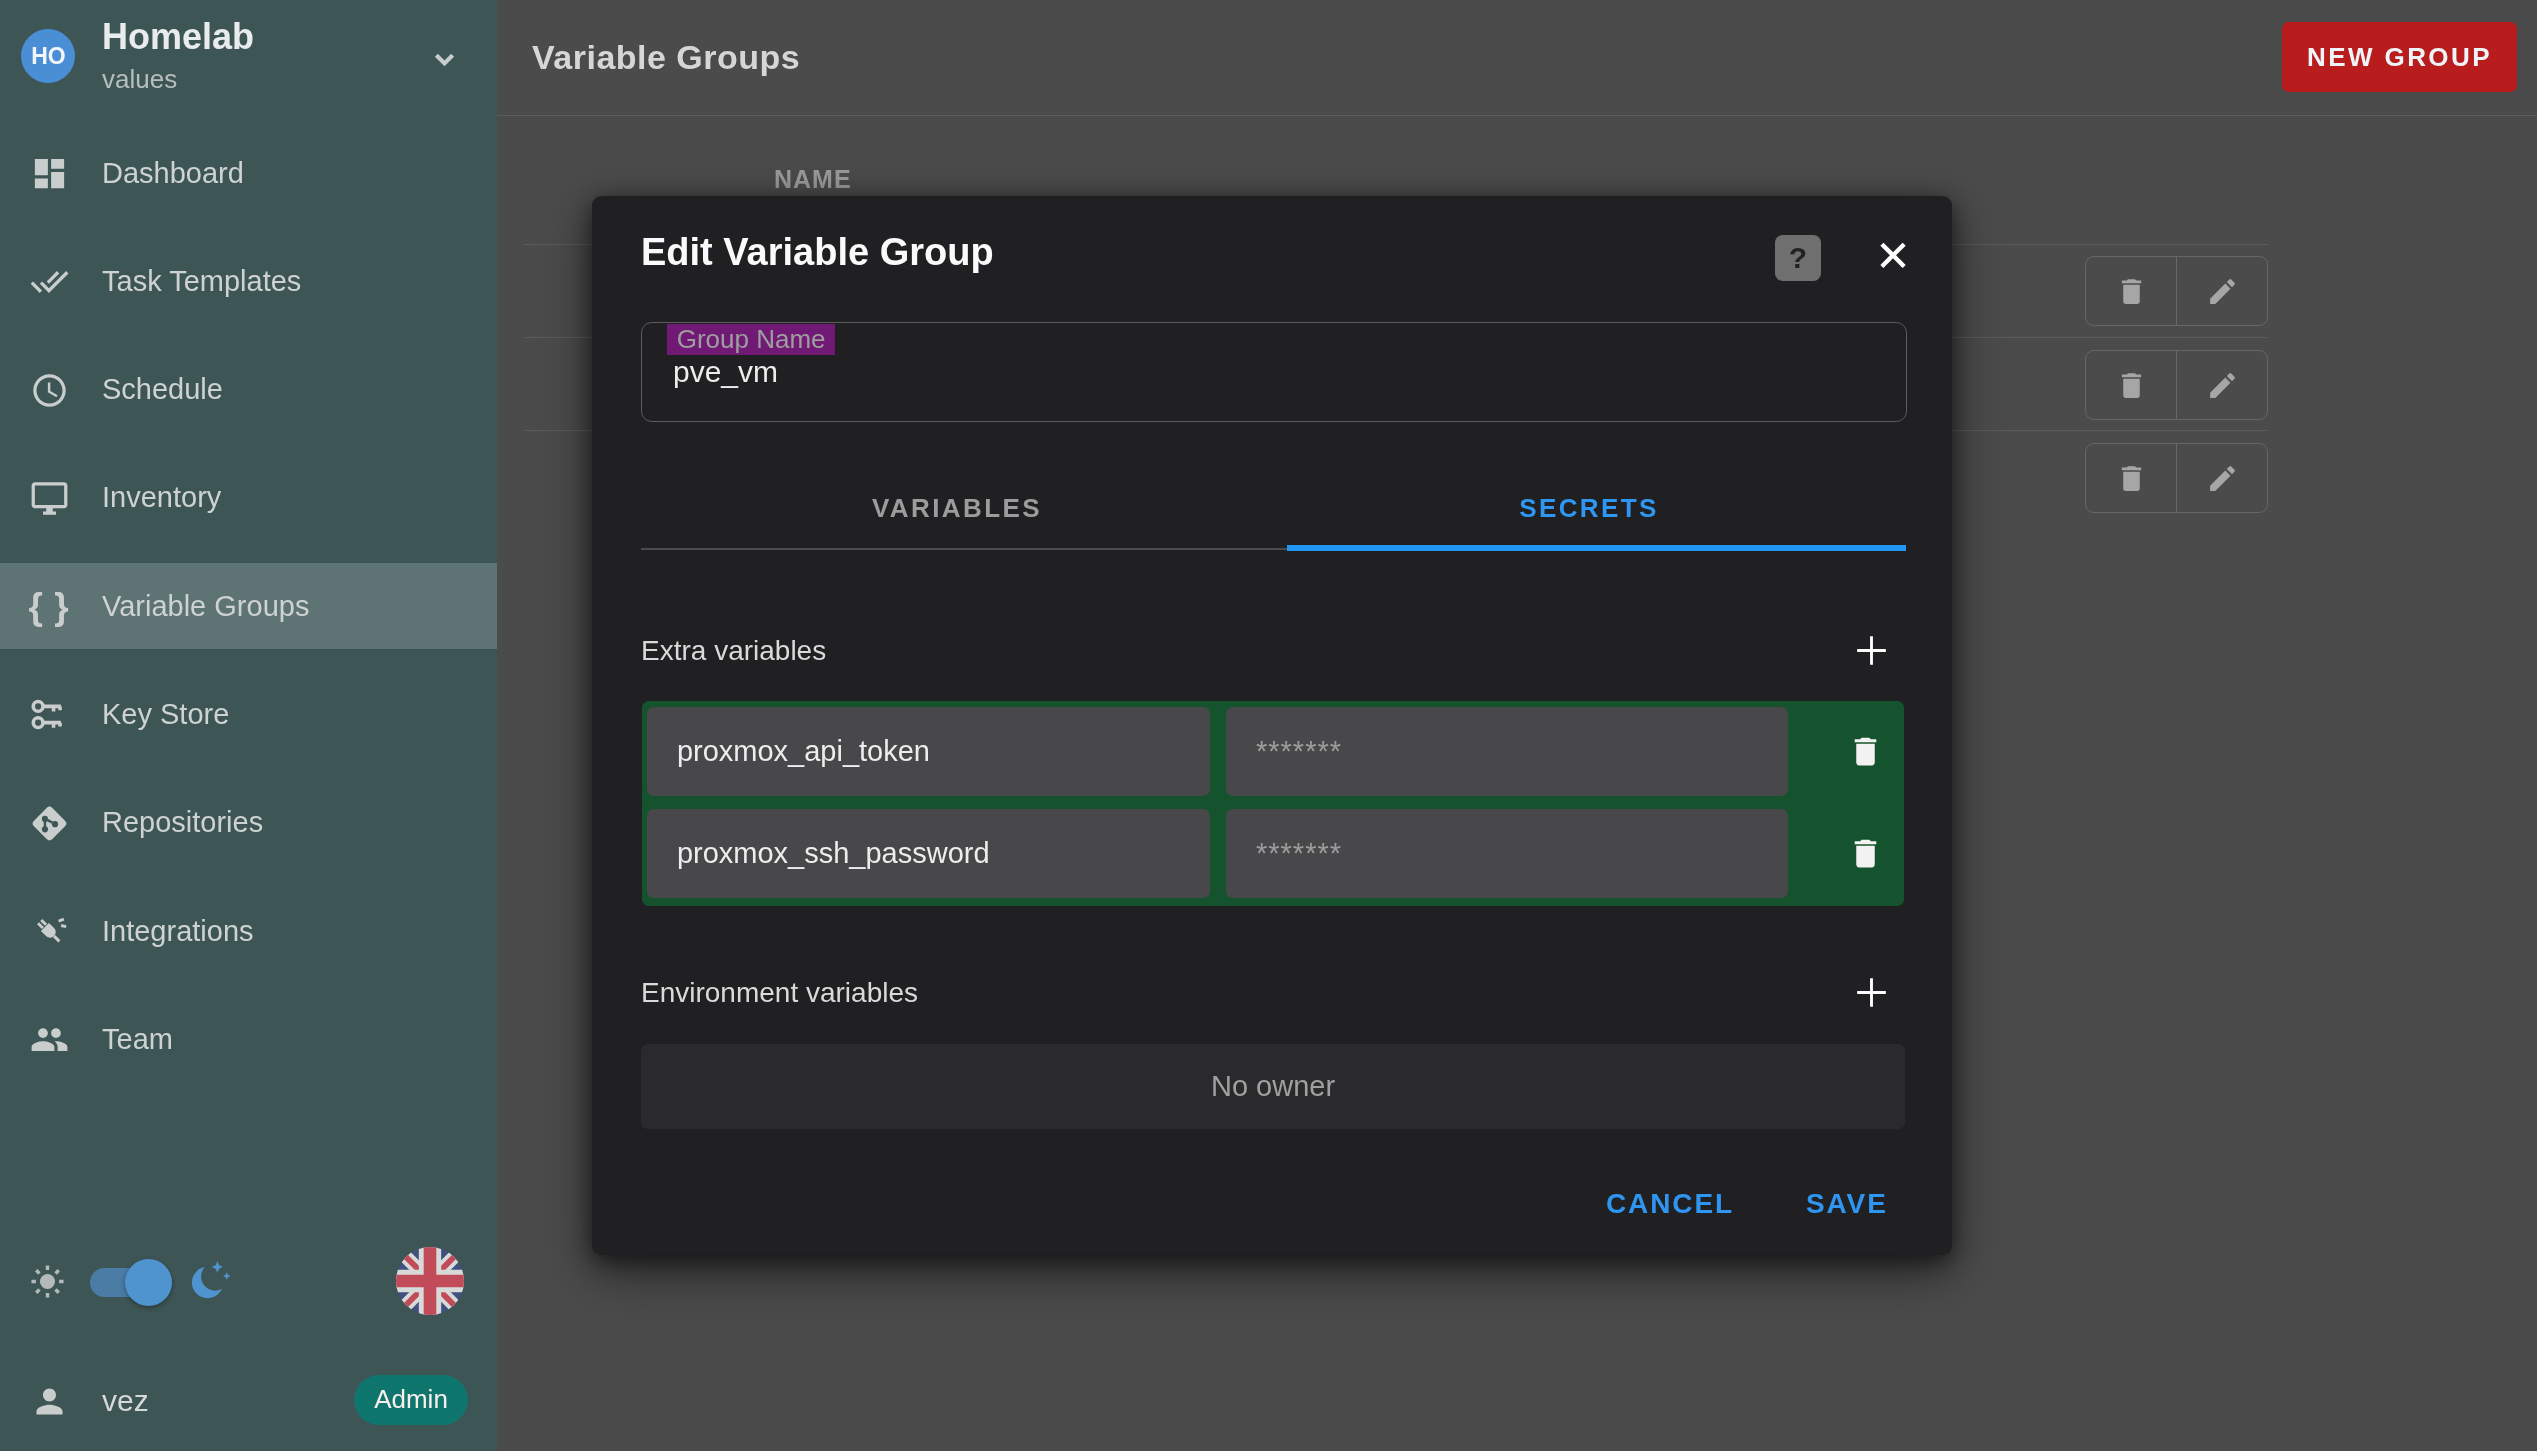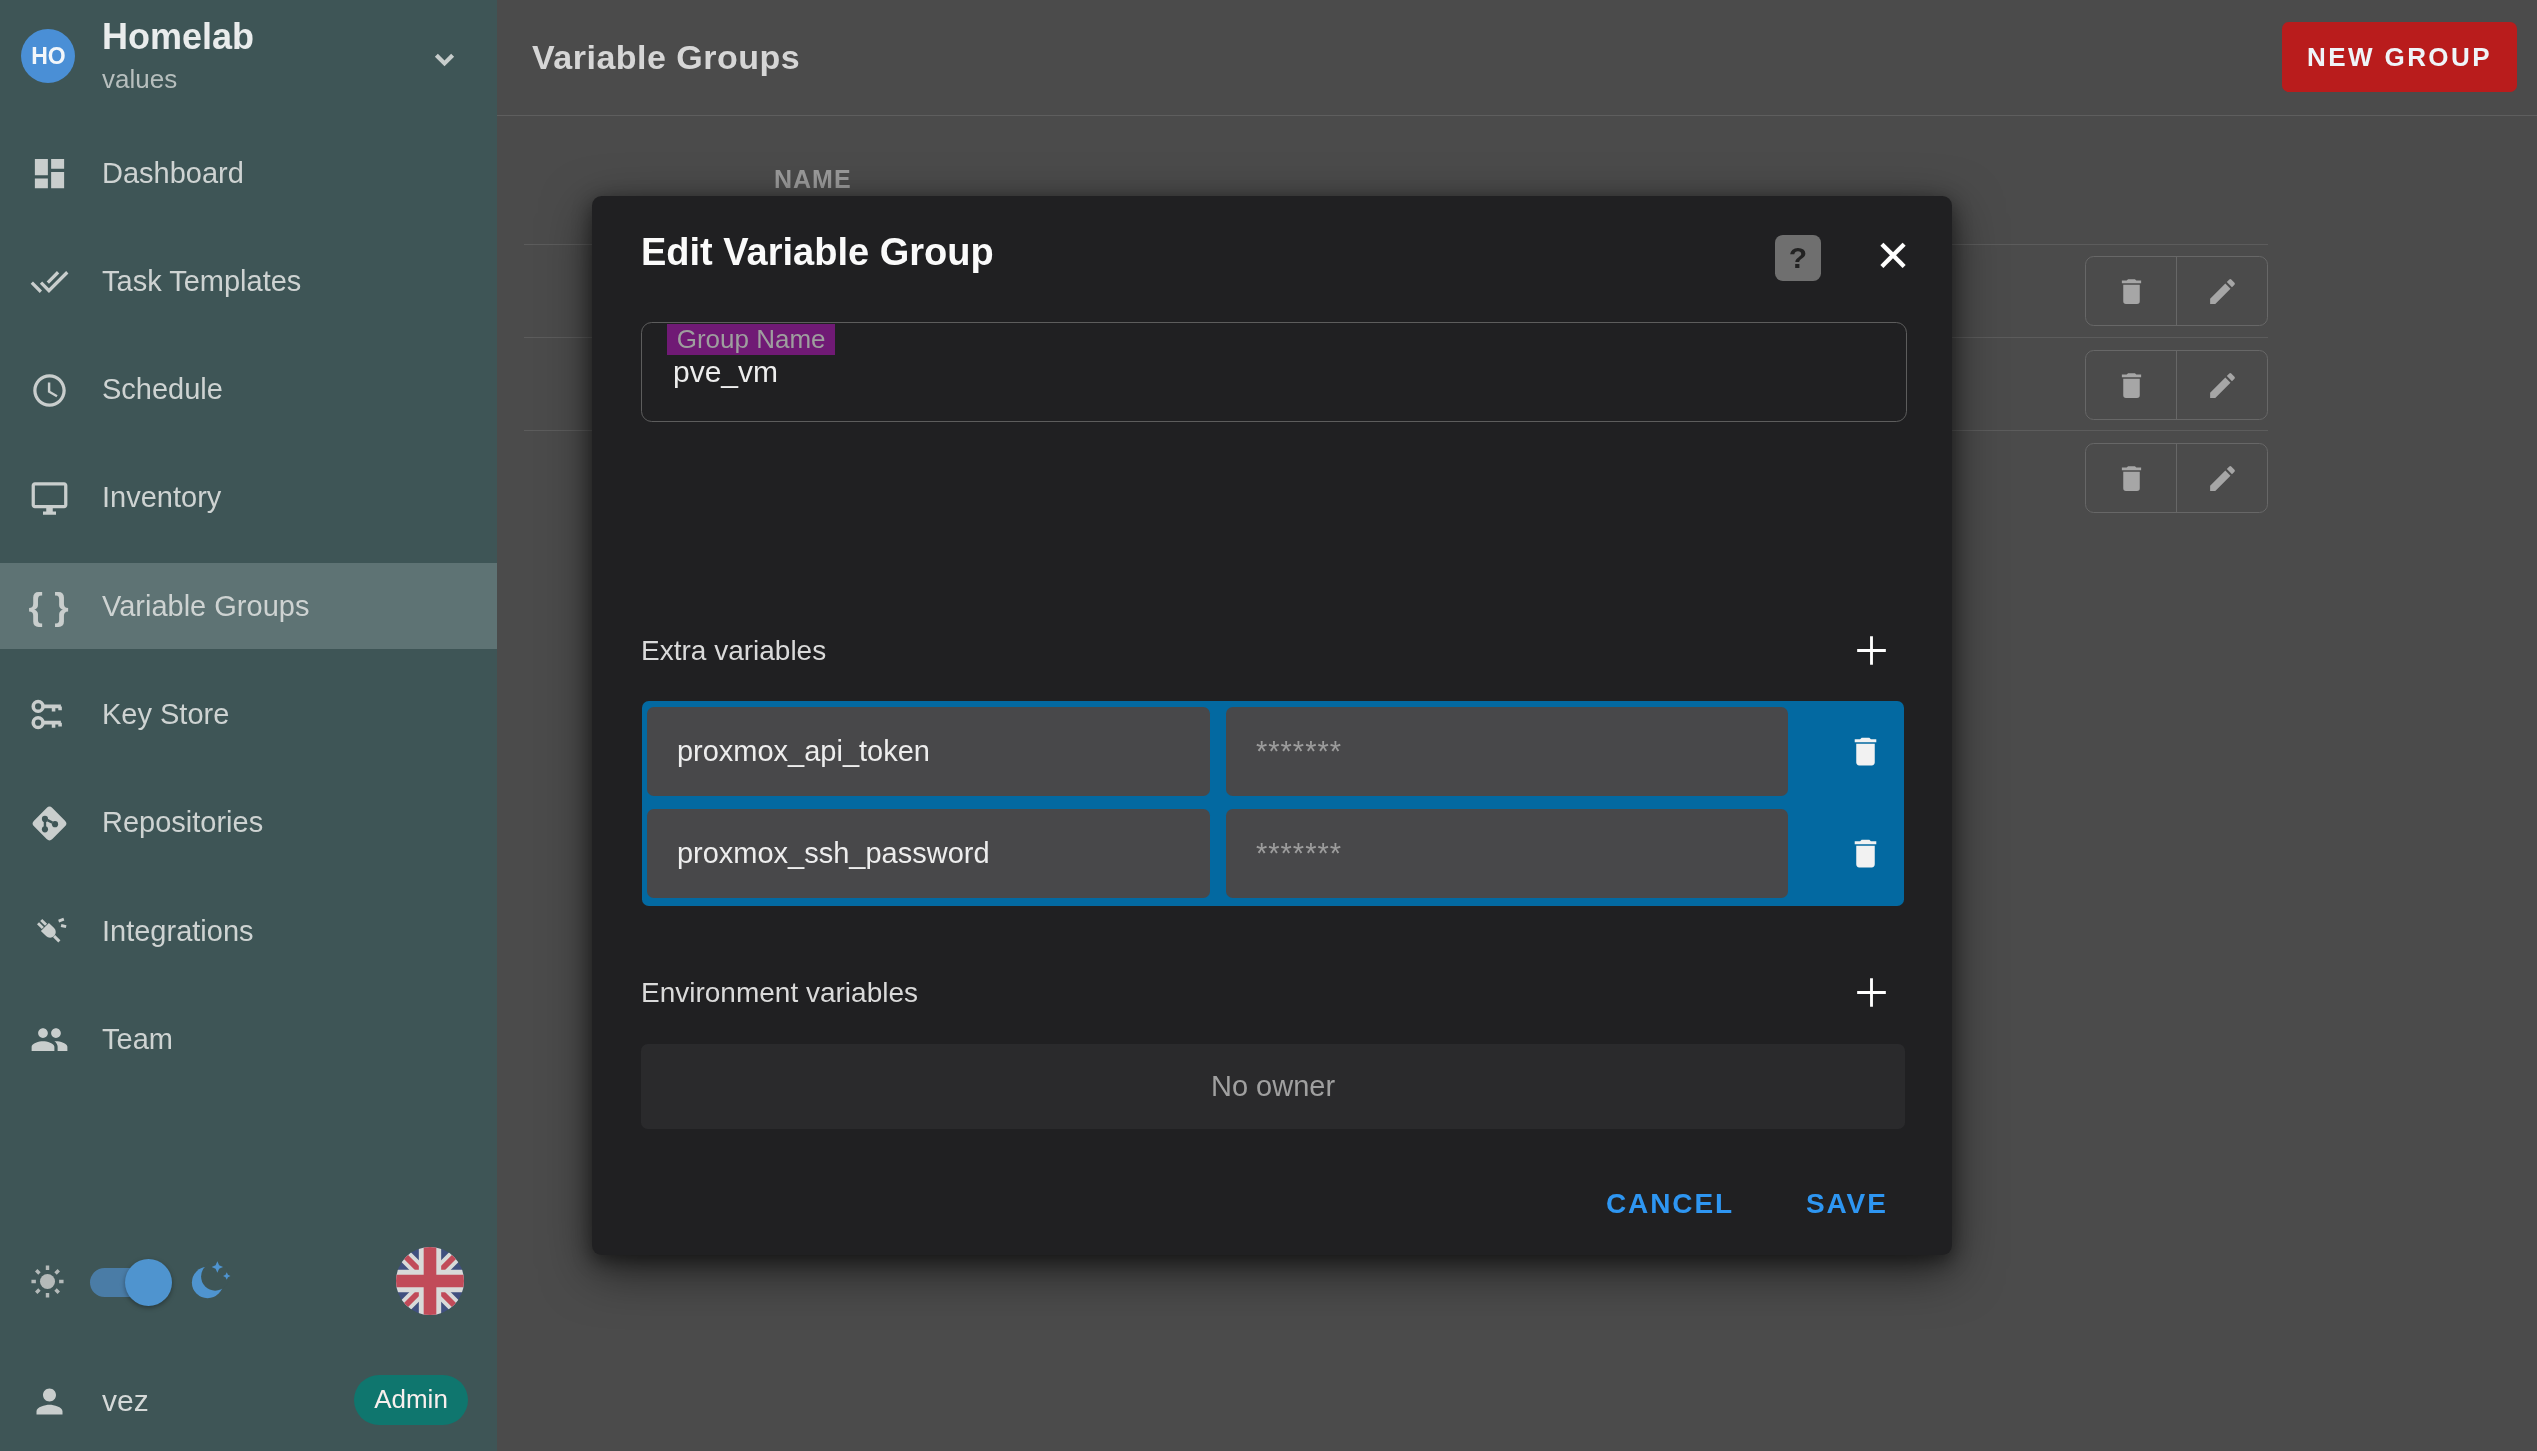--- a/index.html
+++ b/index.html
@@ -65,21 +65,21 @@
   .gn-value{position:absolute;left:31px;top:0;height:100%;display:flex;align-items:center;font-size:30px;color:#ededed;}
   .tabs{position:absolute;left:49px;top:272px;width:1264px;height:84px;}
   .tab{position:absolute;top:0;width:632px;height:80px;display:flex;align-items:center;justify-content:center;
        font-size:26px;font-weight:bold;letter-spacing:2.4px;cursor:pointer;}
   .tab.inactive{left:0;color:#9c9c9c;}
   .tab.active{left:632px;color:#2F96F1;}
   .tab-track{position:absolute;left:0;top:80px;width:646px;height:1.9px;background:#4c4c4e;}
   .tab-indicator{position:absolute;left:646px;top:77px;width:619px;height:5.8px;background:#2196F3;}
   .section-label{position:absolute;left:49px;font-size:28px;color:#dadada;}
   .plus-btn{position:absolute;left:1258px;width:43px;height:43px;color:#ffffff;cursor:pointer;}
-  .rows-panel{position:absolute;left:50px;top:505px;width:1262px;height:205px;background:#0369a1;border-radius:6.8px;}
+  .rows-panel{position:absolute;left:50px;top:505px;width:1262px;height:205px;background:#14532d;border-radius:6.8px;}
   .kv-input{position:absolute;height:89px;background:#48484A;border-radius:6.8px;display:flex;align-items:center;
             font-size:29px;cursor:text;}
   .kv-name{left:4.9px;width:563px;color:#ededed;}
   .kv-value{left:584px;width:562px;color:#9c9c9c;letter-spacing:1px;}
   .kv-input span{margin-left:30px;}
   .kv-trash{position:absolute;left:1184px;width:78px;height:89px;display:flex;align-items:center;justify-content:center;
             color:#f2f2f2;cursor:pointer;}
   .kv-trash svg{width:37px;height:37px;}
   .novalues{position:absolute;left:49px;top:848px;width:1264px;height:85px;background:#2a2a2c;border-radius:6.8px;
             display:flex;align-items:center;justify-content:center;font-size:29px;color:#a0a0a0;}
@@ -289,20 +289,26 @@
   <div class="modal">
     <div class="modal-title">Edit Variable Group</div>
     <div class="help-btn">?</div>
     <div class="close-btn">✕</div>
 
     <div class="gn-field">
       <span class="gn-label">Group Name</span>
       <span class="gn-value">pve_vm</span>
     </div>
 
+    <div class="tabs">
+      <div class="tab inactive">VARIABLES</div>
+      <div class="tab active">SECRETS</div>
+      <div class="tab-track"></div>
+      <div class="tab-indicator"></div>
+    </div>
 
     <div class="section-label" style="top:439px">Extra variables</div>
     <span class="plus-btn" style="top:433px">
       <svg viewBox="0 0 24 24" fill="none" stroke="currentColor" stroke-width="1.6">
           <path d="M12 4v16M4 12h16"></path>
         </svg>
     </span>
 
     <div class="rows-panel">
       <div class="kv-input kv-name" style="top:5.8px">

